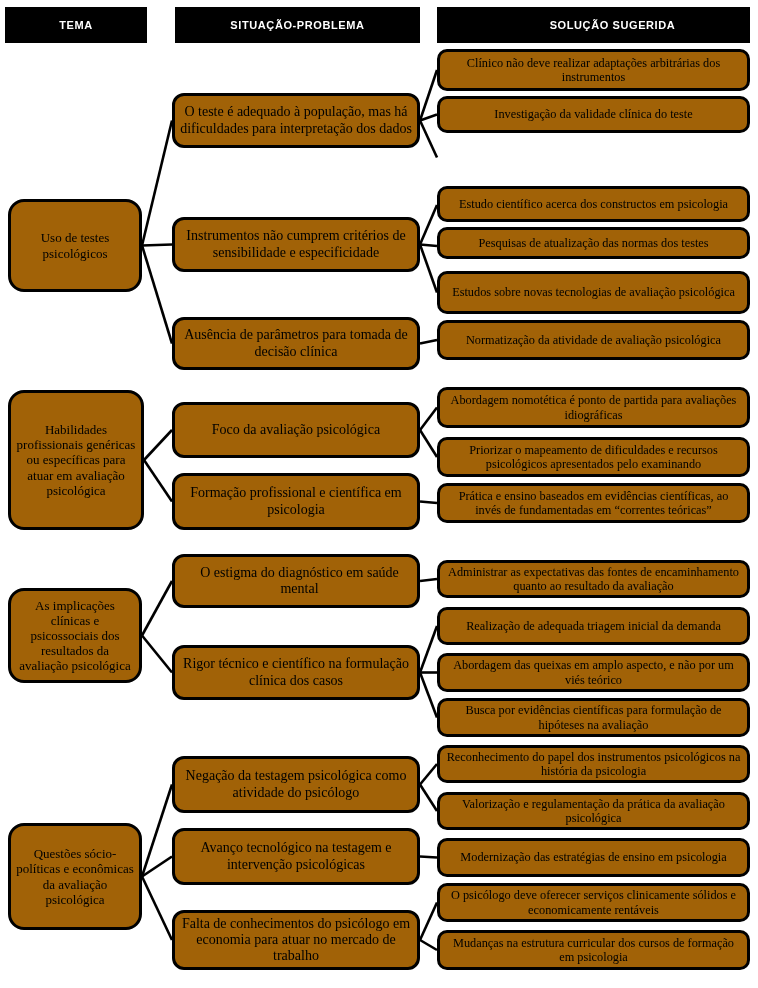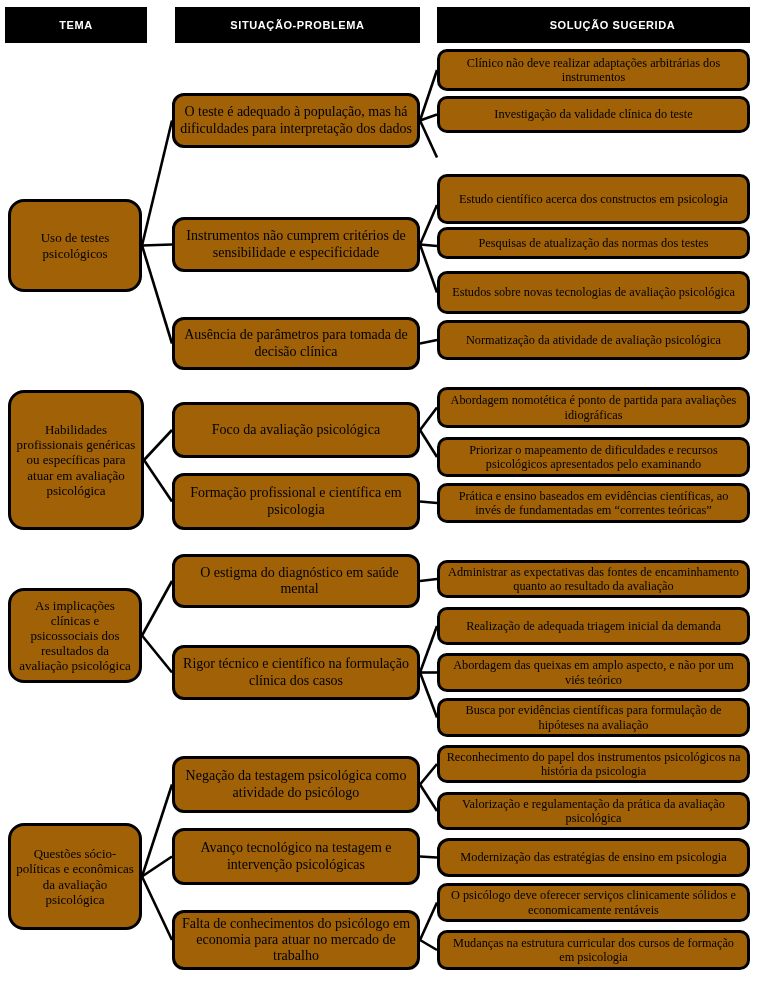--- a/index.html
+++ b/index.html
@@ -115,21 +115,21 @@
     </div>
     <div class="node problema" style="left: 172px; top: 910px; width: 248px; height: 60px;">
       <span>Falta  de  conhecimentos  do psicólogo  em economia  para  atuar  no mercado  de trabalho</span>
     </div>
     <div class="node solucao" style="left: 437px; top: 49px; width: 313px; height: 42px;">
       <span>Clínico não deve  realizar  adaptações  arbitrárias  dos instrumentos</span>
     </div>
     <div class="node solucao" style="left: 437px; top: 96px; width: 313px; height: 37px;">
       <span>Investigação  da  validade  clínica do  teste</span>
     </div>
-    <div class="node solucao" style="left: 437px; top: 174px; width: 313px; height: 50px;">
+    <div class="node solucao" style="left: 437px; top: 186px; width: 313px; height: 36px;">
       <span>Estudo  científico  acerca dos  constructos  em psicologia</span>
     </div>
     <div class="node solucao" style="left: 437px; top: 227px; width: 313px; height: 32px;">
       <span>Pesquisas de  atualização  das  normas  dos  testes</span>
     </div>
     <div class="node solucao" style="left: 437px; top: 271px; width: 313px; height: 43px;">
       <span>Estudos   sobre  novas  tecnologias  de  avaliação psicológica</span>
     </div>
     <div class="node solucao" style="left: 437px; top: 320px; width: 313px; height: 40px;">
       <span>Normatização  da  atividade  de avaliação  psicológica</span>
@@ -154,21 +154,21 @@
     </div>
     <div class="node solucao" style="left: 437px; top: 698px; width: 313px; height: 39px;">
       <span>Busca por  evidências  científicas  para  formulação  de hipóteses  na avaliação</span>
     </div>
     <div class="node solucao" style="left: 437px; top: 745px; width: 313px; height: 38px;">
       <span>Reconhecimento  do  papel  dos  instrumentos psicológicos  na história  da  psicologia</span>
     </div>
     <div class="node solucao" style="left: 437px; top: 792px; width: 313px; height: 38px;">
       <span>Valorização  e regulamentação  da  prática  da avaliação psicológica</span>
     </div>
-    <div class="node solucao" style="left: 437px; top: 838px; width: 313px; height: 39px; border-radius: 12px;">
+    <div class="node solucao" style="left: 437px; top: 838px; width: 313px; height: 39px;">
       <span>Modernização   das  estratégias  de  ensino  em psicologia</span>
     </div>
     <div class="node solucao" style="left: 437px; top: 883px; width: 313px; height: 39px;">
       <span>O psicólogo  deve  oferecer  serviços  clinicamente sólidos  e economicamente   rentáveis</span>
     </div>
     <div class="node solucao" style="left: 437px; top: 930px; width: 313px; height: 40px;">
       <span>Mudanças   na estrutura  curricular  dos  cursos  de formação   em  psicologia</span>
     </div>
   </div>
 

